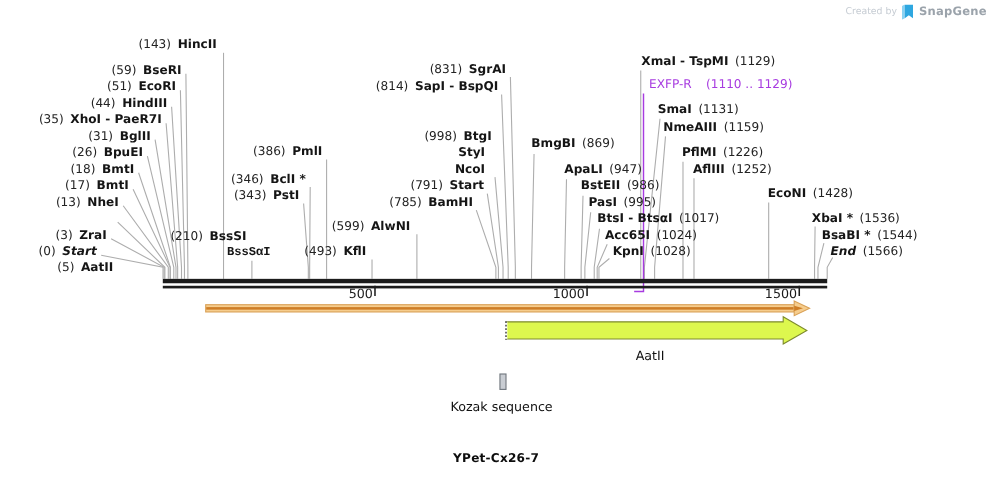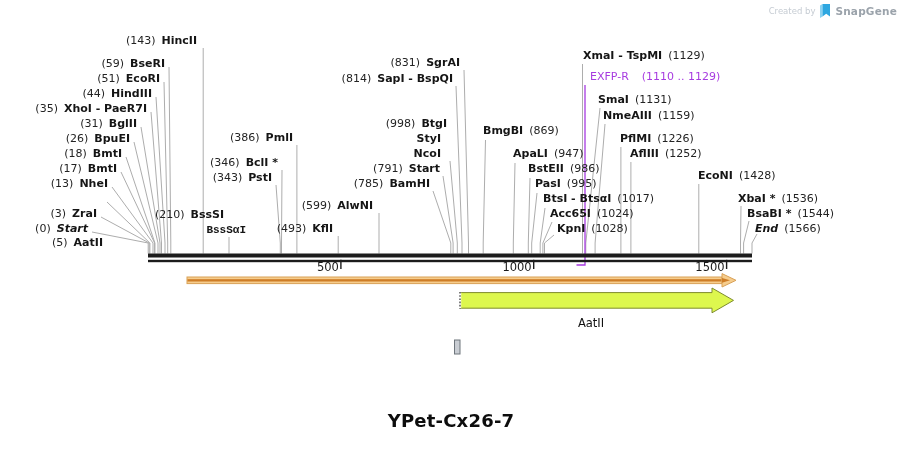--- a/index.html
+++ b/index.html
@@ -9,21 +9,21 @@
   .slabel{position:absolute;white-space:nowrap;font-size:11px;line-height:12px;color:#151515;}
   .slabel span:first-child{margin-right:6px;}
   .nm{font-weight:bold;}
   .ps{font-weight:normal;color:#232323;}
   .it{font-style:italic;}
   .rlabel{position:absolute;white-space:nowrap;font-size:11.5px;line-height:12px;color:#1a1a1a;}
   .primer-label{position:absolute;white-space:nowrap;font-size:11px;line-height:12px;}
   .primer-label span:first-child{margin-right:13px;}
   .feat-label{position:absolute;font-size:11.5px;color:#111;text-align:center;}
   .doc-title{position:absolute;left:331px;top:410px;width:240px;text-align:center;
-             font-size:18px;font-weight:bold;color:#0d0d0d;letter-spacing:.2px;}
+             font-size:11px;font-weight:bold;color:#0d0d0d;letter-spacing:.2px;}
   .doc-len{position:absolute;left:331px;top:429px;width:240px;text-align:center;
            font-size:11.5px;color:#222;}
   .wm{position:absolute;top:4px;right:5px;display:flex;align-items:center;gap:5px;}
   .wm-created{font-size:8.5px;color:#c6ccd3;}
   .wm-brand{font-size:10.5px;font-weight:600;color:#9ba3ab;letter-spacing:.2px;}
 </style>
 </head>
 <body>
 
 <div id="stage">
@@ -148,20 +148,21 @@
       <div class="slabel" style="top: 208px; left: 747px;"><span class="nm">BsaBI *</span><span class="ps">(1544)</span></div>
       <div class="slabel" style="top: 223px; left: 755px;"><span class="nm it">End</span><span class="ps">(1566)</span></div>
       <div class="rlabel" style="right: 563.1px; top: 261px;">500</div>
       <div class="rlabel" style="right: 370.3px; top: 261px;">1000</div>
       <div class="rlabel" style="right: 177.4px; top: 261px;">1500</div>
       <div class="primer-label" style="left: 590px; top: 71px; color: rgb(167, 59, 224);"><span class="">EXFP-R</span><span class="">(1110 .. 1129)</span></div>
     </div>
 
   <div class="feat-label" style="left:551px;top:316px;width:80px;">AatII</div>
 
+  <div class="feat-label" style="left:376px;top:363px;width:160px;">Kozak sequence</div>
 
   <div class="doc-title">YPet-Cx26-7</div>
 
   <div class="wm">
     <span class="wm-created">Created by</span>
     <span style="display:inline-flex;">
       <svg width="10" height="14" viewBox="0 0 10 14">
         <path d="M0 1.5 L2.5 0 L2.5 12.5 L0 14 Z" fill="#8bd2f2"></path>
         <path d="M2.5 0 L10 0 L10 12.5 L6.2 9.8 L2.5 12.5 Z" fill="#2ea7e0"></path>
       </svg>

